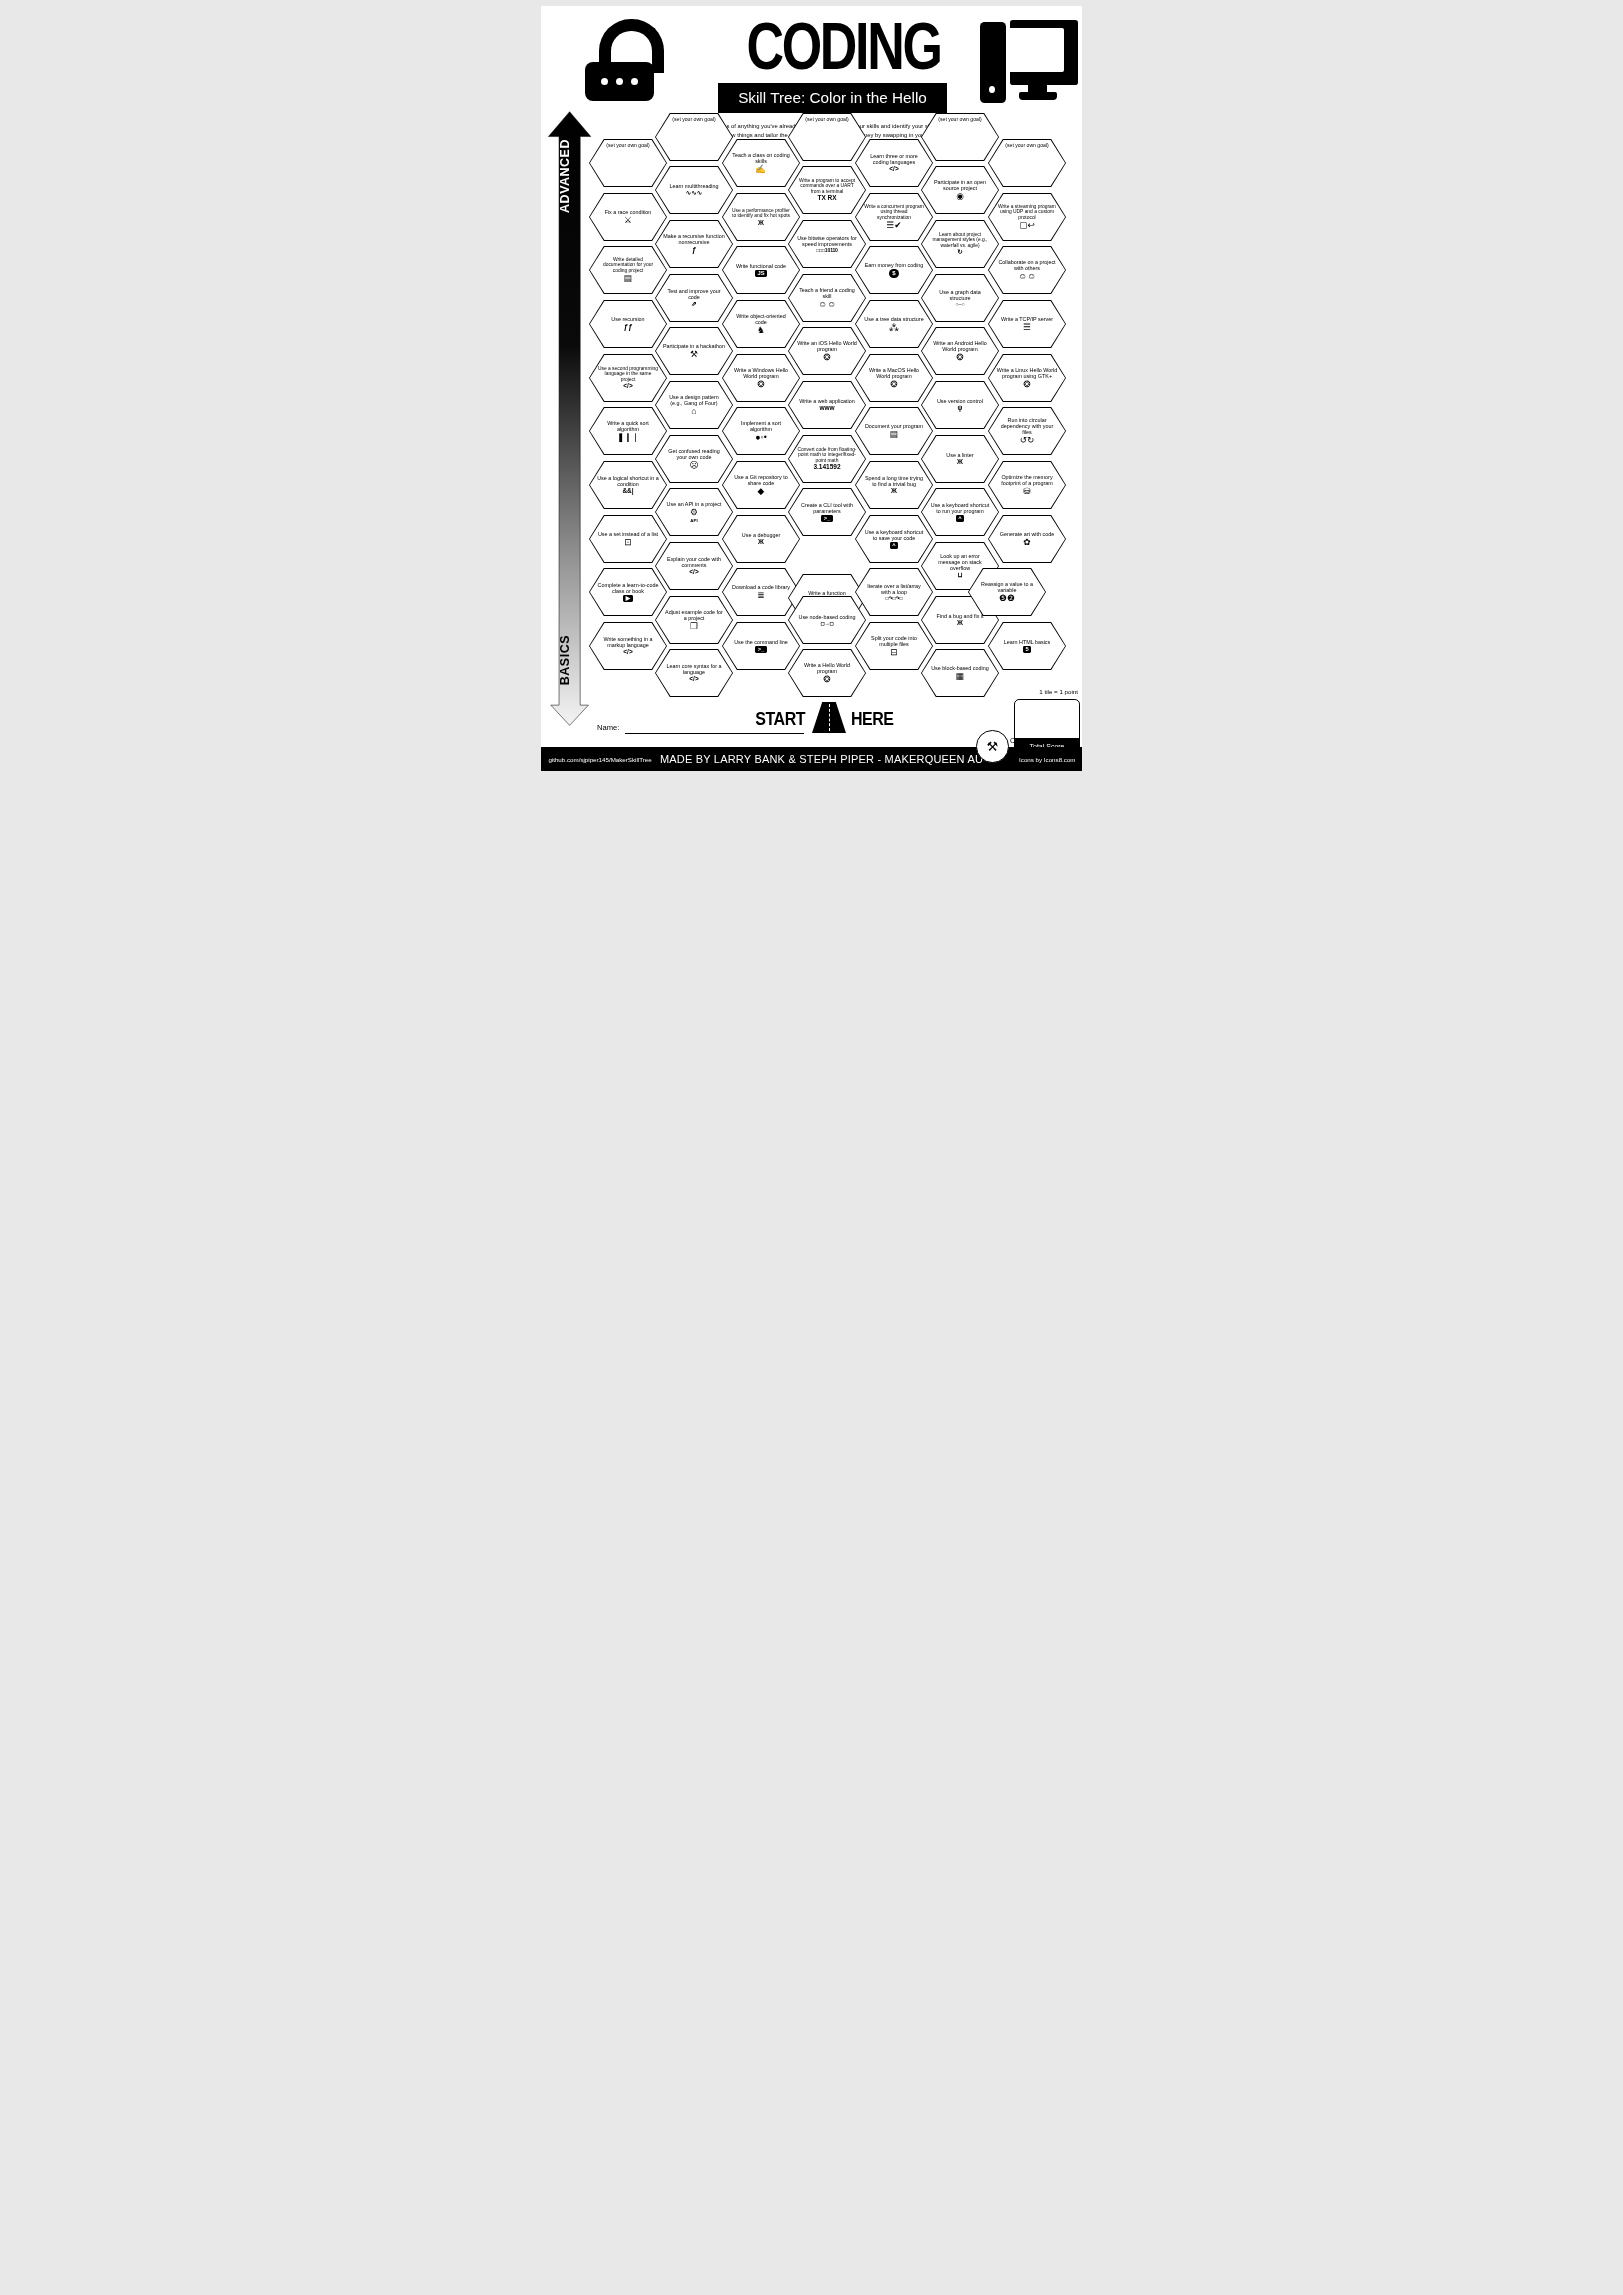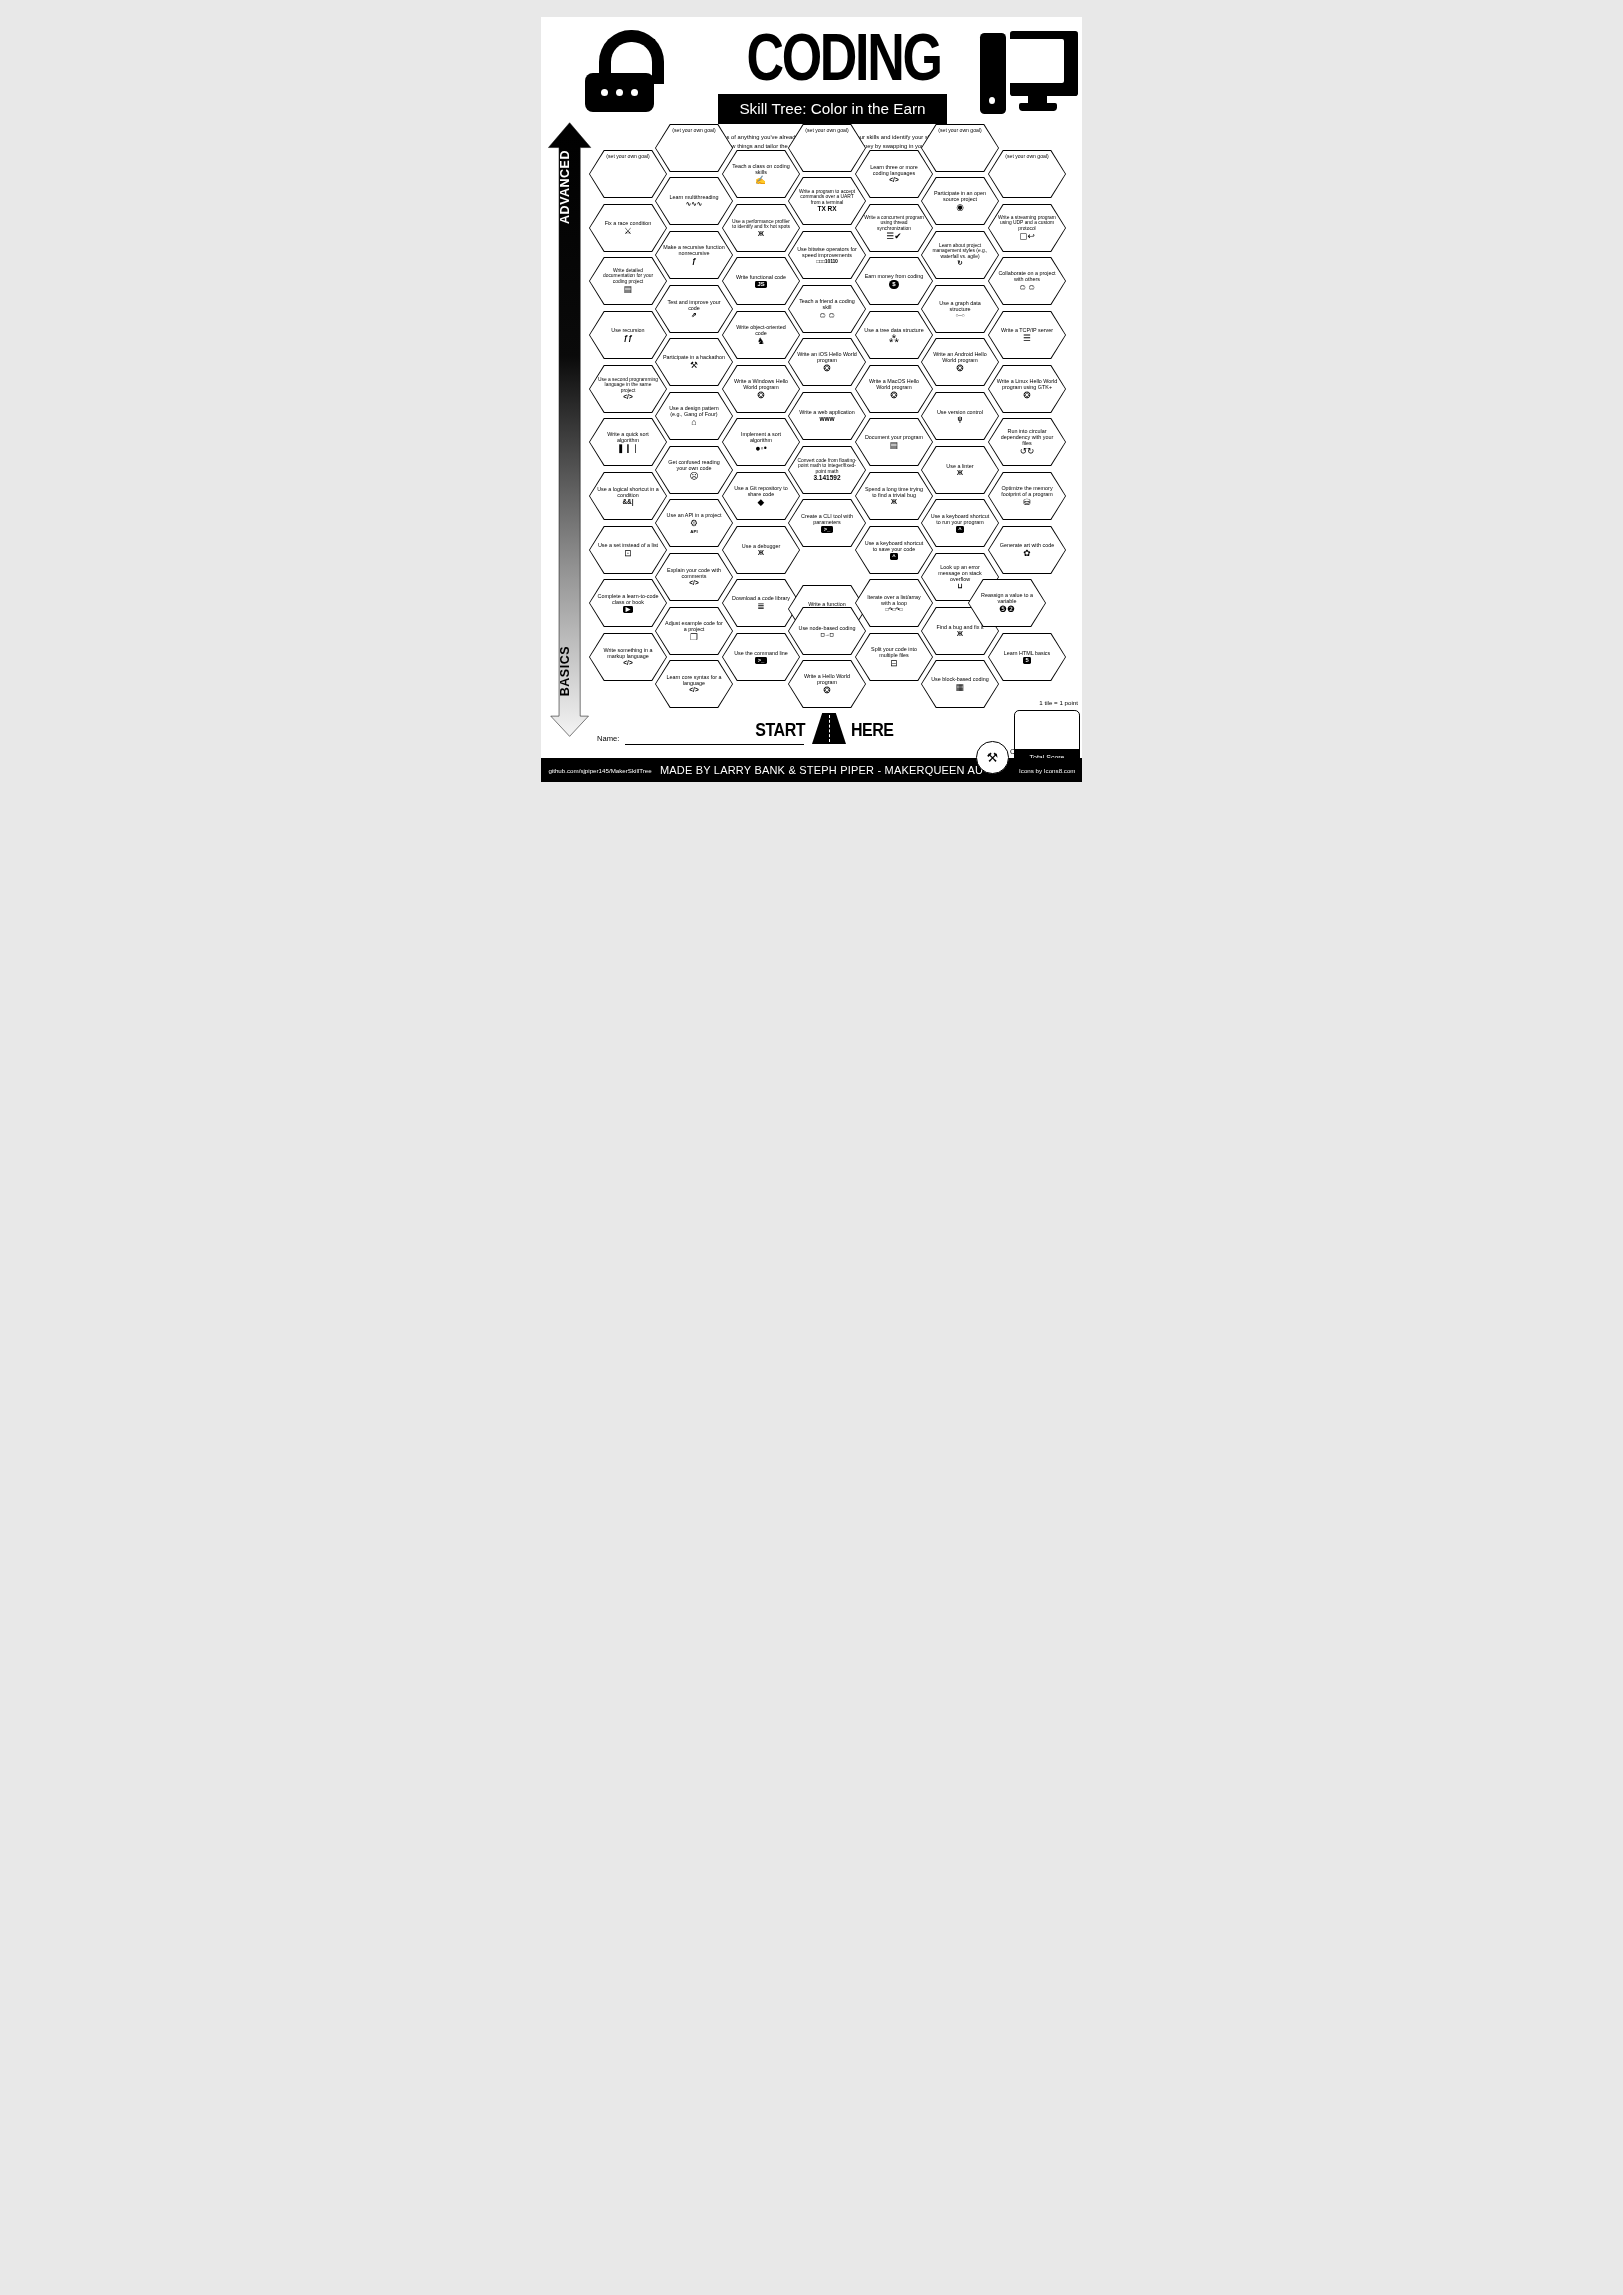--- a/index.html
+++ b/index.html
@@ -1,16 +1,16 @@
 <!DOCTYPE html>
 <html style="font-size:7.4px"><head>
 <meta charset="utf-8">
 <style>
   html,body{margin:0;padding:0;background:#e8e8e8;}
-  #page{position:relative;width:541px;height:765px;background:#ffffff;margin:17px auto;
+  #page{position:relative;width:541px;height:765px;background:#ffffff;margin:6px auto;
         font-family:"Liberation Sans",sans-serif;color:#000;overflow:hidden;}
 
   
   #title{position:absolute;left:157px;top:0.9px;width:291px;text-align:center;
          font-size:52px;font-weight:900;letter-spacing:-2.3px;transform:scaleY(1.30);transform-origin:top;}
   #subtitle-box{position:absolute;left:177px;top:77px;width:229px;height:30px;background:#000;
                 display:flex;align-items:center;justify-content:center;}
   #subtitle-box span{color:#fff;font-size:15.3px;}
   #description{position:absolute;left:93px;top:116px;width:398px;text-align:center;
                font-size:5.8px;line-height:1.5;}
@@ -102,21 +102,21 @@
       <div class="body"></div>
     <div class="dots">
         <i></i>
         <i></i>
         <i></i>
       </div>
   </div>
 
   <div id="title">CODING</div>
   <div id="subtitle-box">
-    <span>Skill Tree: Color in the Earn</span>
+    <span>Skill Tree: Color in the Hello</span>
   </div>
   <div id="description">
     <div>Color in the boxes of anything you've already completed, visualize your skills and identify your skill gaps.  Get inspired</div>
     <div>to try new things and tailor the skill tree to suit your own journey by swapping in your own goals.</div>
   </div>
 
   <div id="computer">
     <div class="tower">
         <i></i>
       </div>

